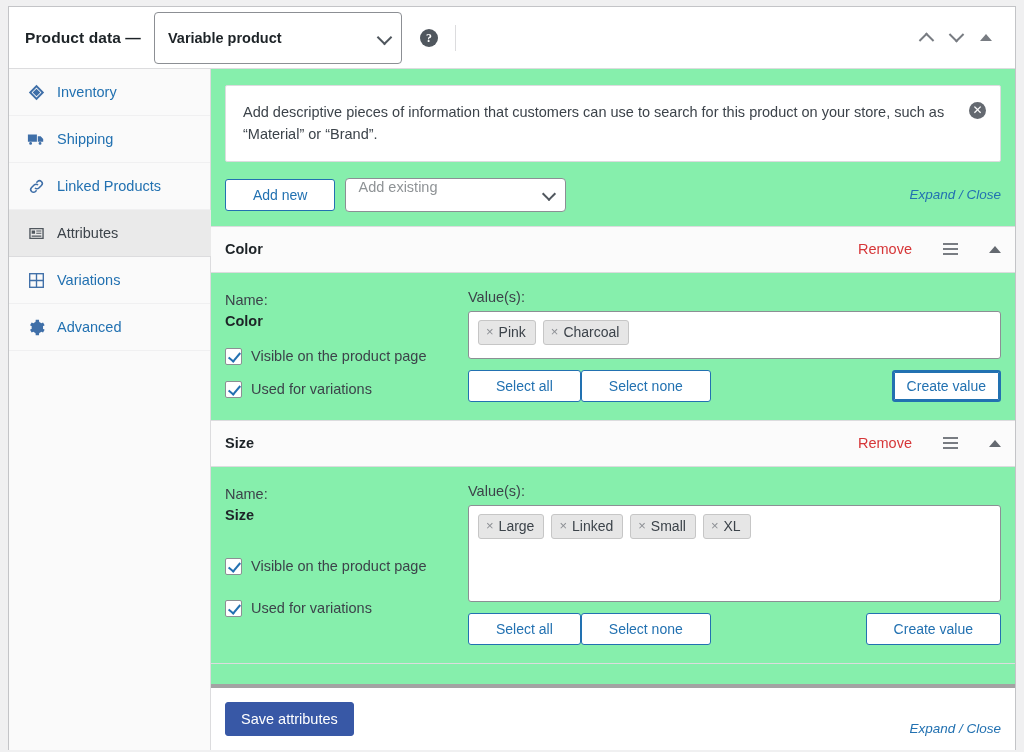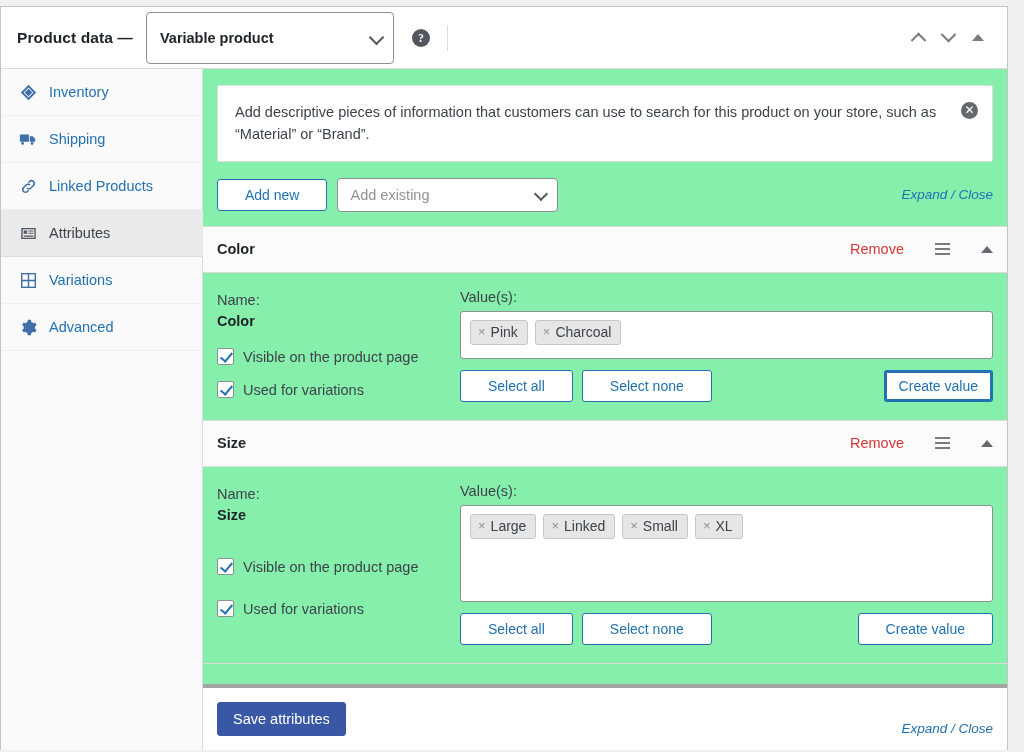--- a/index.html
+++ b/index.html
@@ -9,21 +9,21 @@
     font-family: "Liberation Sans", sans-serif;
   }
   #app {
     width: 1024px; height: 752px;
     position: relative;
     background: #f0f0f1;
     overflow: hidden;
   }
   .panel {
     position: absolute;
-    left: 0; top: 6px;
+    left: 8px; top: 6px;
     width: 1008px; height: 744px;
     background: #fff;
     border: 1px solid #c3c4c7;
     border-bottom: none;
     display: flex;
     flex-direction: column;
   }
 
   
   .panel-header {
@@ -212,21 +212,21 @@
     height: 34px;
     font-size: 14.5px;
   }
   .select-existing {
     position: relative;
     margin-left: 10px;
     width: 221px; height: 34px;
     border: 1px solid #8c8f94;
     border-radius: 4px;
     background: #fff;
-    display: flex; align-items: center;
+    display: flex; 
     padding: 0 28px 0 12px;
     font-size: 14.5px;
     color: #8f9396;
     cursor: pointer;
   }
   .select-existing .chev {
     position: absolute; right: 11px; top: 50%;
     width: 10px; height: 10px;
     margin-top: -6px;
     border-right: 2px solid #50575e;
@@ -289,21 +289,21 @@
   }
   .col-name { width: 243px; flex: 0 0 243px; padding-top: 1px; }
   .lbl {
     font-size: 14.5px;
     color: #3c434a;
     line-height: 1.45;
   }
   .lbl-strong { font-weight: bold; color: #1d2327; }
   .checkrow {
     display: flex;
-    align-items: flex-end;
+    align-items: center;
     margin-top: 16px;
     font-size: 14.5px;
     color: #3c434a;
     cursor: pointer;
   }
   .cbox {
     width: 17px; height: 17px;
     border: 1px solid #8c8f94;
     border-radius: 2px;
     background: #fff;
@@ -349,21 +349,21 @@
   }
   .token .x {
     color: #8c8f94;
     margin-right: 5px;
     font-size: 13px;
   }
   .value-actions {
     display: flex;
     align-items: center;
     margin-top: 11px;
-    gap: 9px;
+    gap: 0;
     justify-content: flex-end;
   }
   .value-actions .right { margin-left: auto; }
 
   .footer {
     margin-top: auto;
     border-top: 4px solid #a3a3a3;
     padding: 14px;
     display: flex;
     align-items: flex-end;

